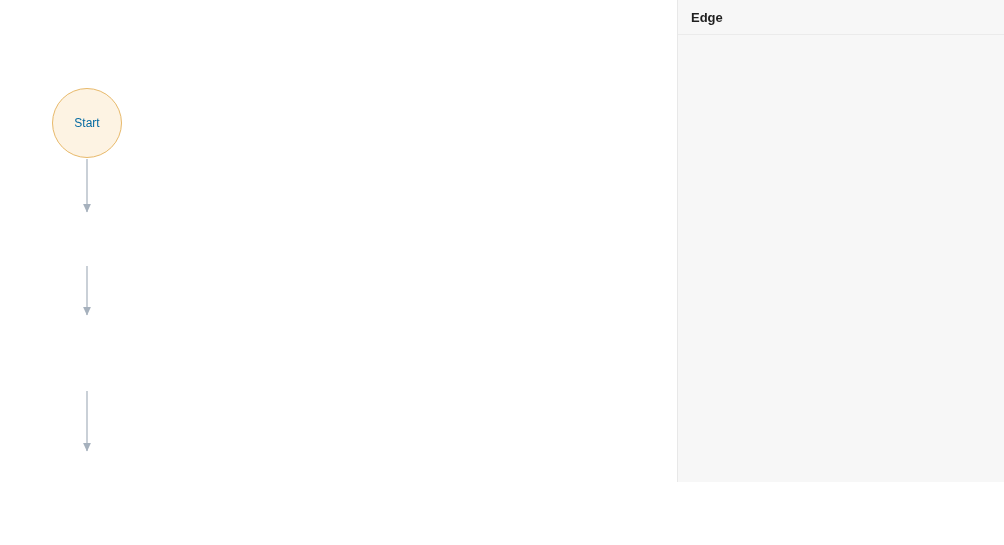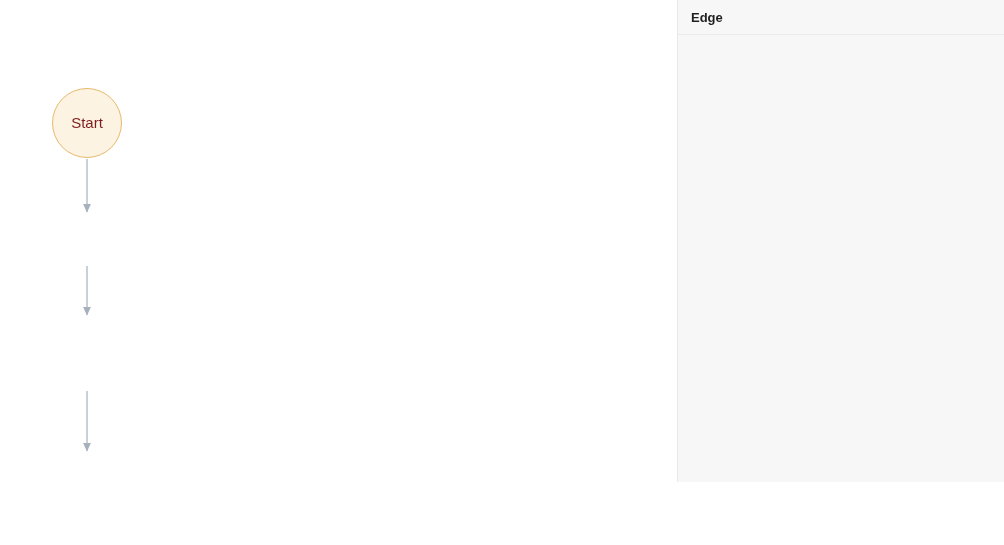--- a/index.html
+++ b/index.html
@@ -6,21 +6,21 @@
   html,body{margin:0;padding:0;}
   body{width:1004px;height:545px;overflow:hidden;background:#ffffff;
        font-family:"Liberation Sans",sans-serif;-webkit-font-smoothing:antialiased;}
   #app{position:relative;width:1004px;height:545px;}
 
   
   #canvas{position:absolute;left:0;top:0;width:677px;height:545px;background:#ffffff;overflow:hidden;}
   #canvas svg{position:absolute;left:0;top:0;}
 
   .node{position:absolute;box-sizing:border-box;display:flex;align-items:center;justify-content:center;
-        text-align:center;color:#7f1d1d;font-size:15px;line-height:14px;}
+        text-align:center;color:#0369a1;font-size:12px;line-height:14px;}
 
   
   #panel{position:absolute;left:677px;top:0;width:327px;height:482px;background:#f7f7f7;
          border-left:1px solid #e8e8e8;box-sizing:border-box;}
   #panel-header{height:35px;border-bottom:1px solid #ebebeb;box-sizing:border-box;
                 display:flex;align-items:center;padding-left:13px;}
   #panel-title{font-size:13px;font-weight:bold;color:#1f1f1f;}
 </style>
 </head>
 <body>

